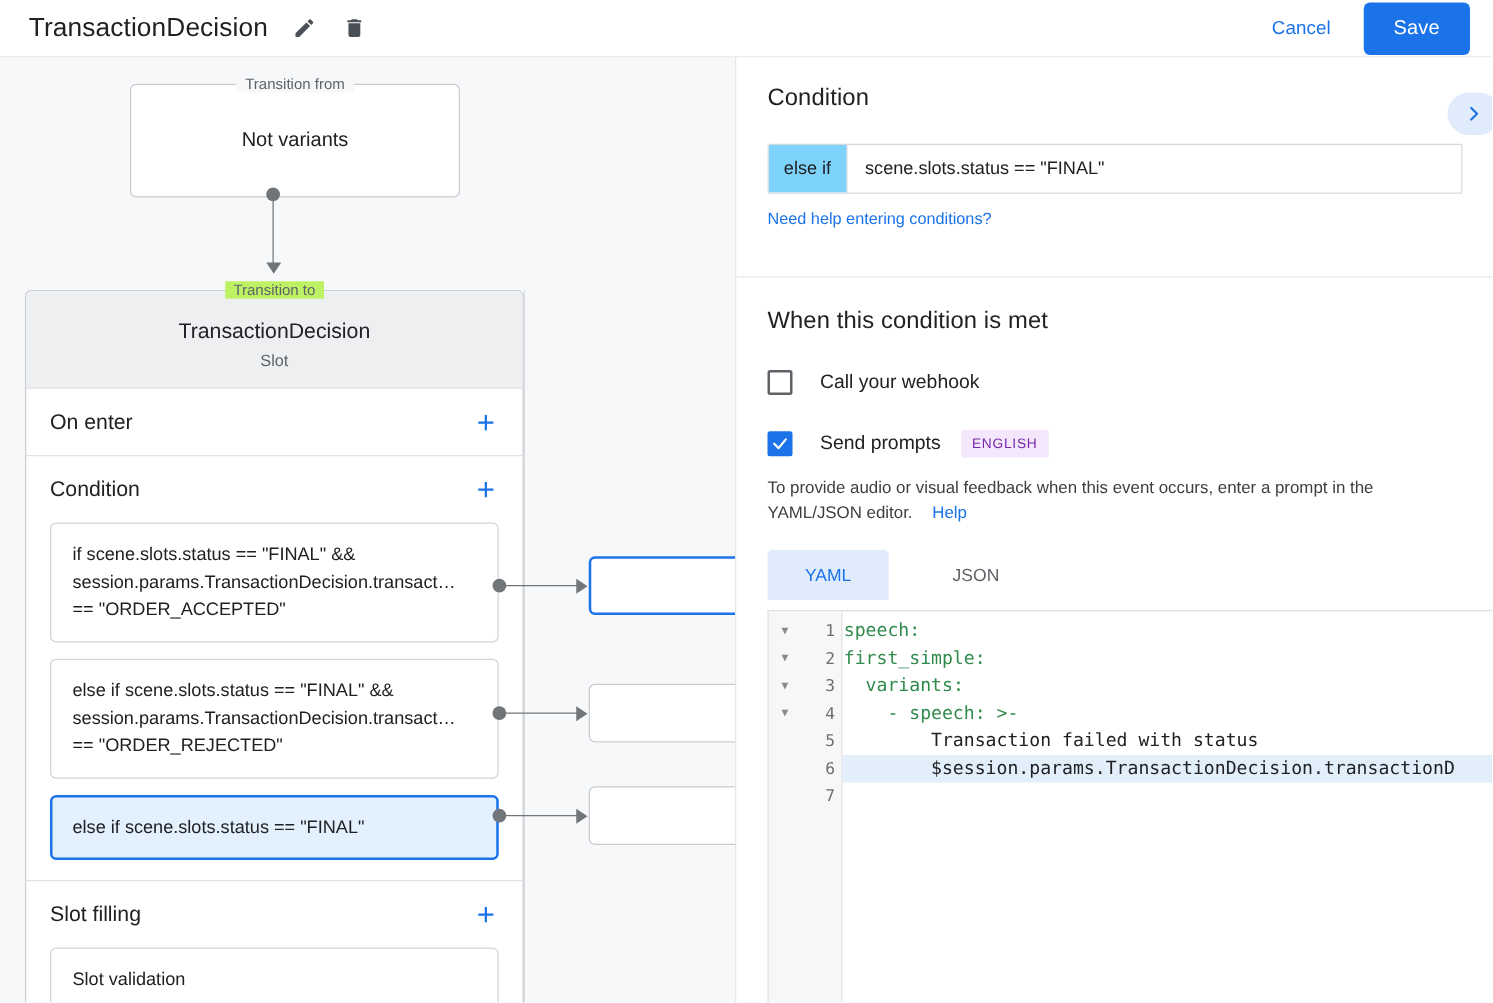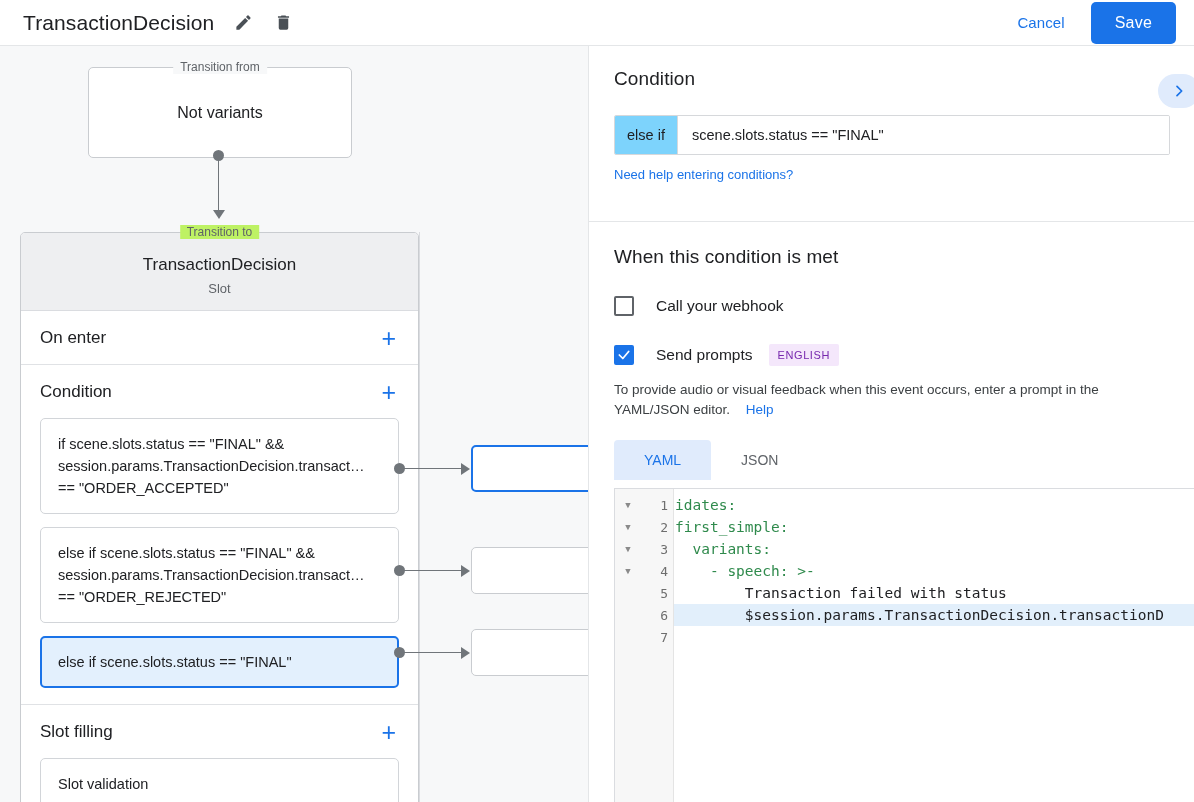--- a/index.html
+++ b/index.html
@@ -56,21 +56,21 @@
   .fieldset {
     position: absolute;
     border: 1px solid #c9ccd0; border-radius: 5px;
     background: #ffffff;
   }
   .fieldset .legend {
     position: absolute; top: -8px; left: 50%; transform: translateX(-50%);
     background: #f7f8f9; padding: 0 7px;
     font-size: 12px; color: #5f6368; white-space: nowrap;
   }
-  #box-from { left: 88px; top: 21px; width: 264px; height: 91px; }
+  #box-from { left: 104px; top: 21px; width: 264px; height: 91px; }
   #box-from .body {
     display: flex; align-items: center; justify-content: center;
     height: 100%; font-size: 16px; color: #202124;
   }
 
   
   .conn-dot {
     position: absolute; width: 11px; height: 11px; border-radius: 50%;
     background: #70757a;
   }
@@ -197,21 +197,21 @@
     font-size: 11px; letter-spacing: .6px;
     padding: 5px 9px; border-radius: 2px;
   }
   .desc {
     margin-top: 14px; font-size: 13.5px; color: #3c4043; line-height: 20px;
     max-width: 558px;
   }
   .desc a { color: #1a73e8; text-decoration: none; cursor: pointer; margin-left: 12px; }
 
   
-  .tabs { display: flex; margin-top: 20px; }
+  .tabs { display: flex; margin-top: 20px; gap: 21px; }
   .tab {
     padding: 12px 30px; font-size: 14px; color: #5f6368;
     cursor: pointer; border-radius: 4px 4px 0 0;
   }
   .tab.active { background: #e0ebfc; color: #1a73e8; }
 
   
   .editor {
     margin-top: 8px; margin-left: 25px;
     border: 1px solid #dadce0; border-right: none;
@@ -408,21 +408,21 @@
         <div class="gutter-row">
             <span class="fold"></span>
             <span class="lineno">6</span>
           </div>
         <div class="gutter-row">
             <span class="fold"></span>
             <span class="lineno">7</span>
           </div>
       </div>
       <div class="code-area">
-        <div class="code-row"><span class="tok-key">idates</span><span class="tok-key">:</span></div>
+        <div class="code-row"><span class="tok-key">speech</span><span class="tok-key">:</span></div>
         <div class="code-row"><span class="tok-key">first_simple</span><span class="tok-key">:</span></div>
         <div class="code-row"><span class="tok-key">  variants</span><span class="tok-key">:</span></div>
         <div class="code-row"><span class="tok-key">    - speech</span><span class="tok-key">: &gt;-</span></div>
         <div class="code-row"><span class="tok-plain">        Transaction failed with status</span></div>
         <div class="code-row hl"><span class="tok-plain">        $session.params.TransactionDecision.transactionD</span></div>
         <div class="code-row"><span class="tok-plain"></span></div>
       </div>
     </div>
 
   </div>

